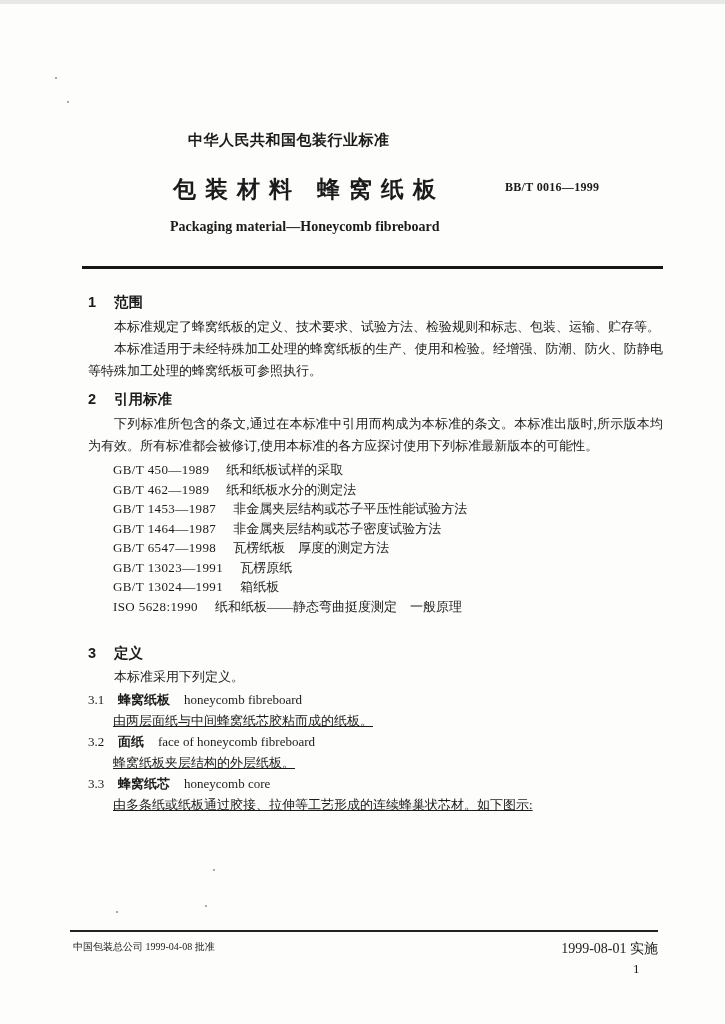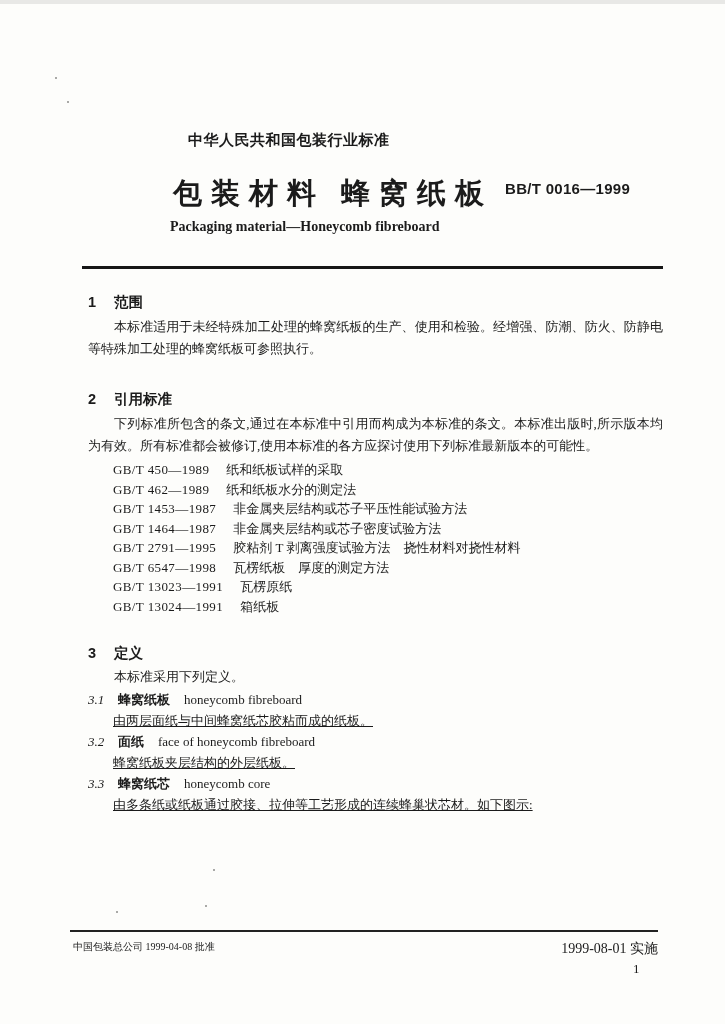--- a/index.html
+++ b/index.html
@@ -31,31 +31,31 @@
   .title-row {
     position: absolute;
     left: 173px;
     top: 170px;
     width: 540px;
     white-space: nowrap;
   }
   .title-cn {
     font-family: "Liberation Sans", "DejaVu Sans", sans-serif;
     font-weight: bold;
-    font-size: 29px;
+    font-size: 23px;
     letter-spacing: 9px;
   }
   .title-cn.part2 { margin-left: 12px; }
   .std-code {
     position: absolute;
     left: 332px;
     top: 6px;
-    font-family: Liberation Sans, sans-serif;
-    font-weight: bold;
-    font-size: 15px;
+    font-family: Liberation Serif, serif;
+    font-weight: bold;
+    font-size: 12px;
     letter-spacing: 0.3px;
   }
   .title-en {
     position: absolute;
     left: 170px;
     top: 215px;
     font-weight: bold;
     font-size: 14px;
     white-space: nowrap;
   }
@@ -88,21 +88,21 @@
     text-align: justify;
   }
   .ref-row {
     line-height: 19.5px;
     white-space: nowrap;
   }
   .ref-code { letter-spacing: 0.4px; }
   .ref-row .ref-title { margin-left: 17px; }
   .def-block { line-height: 21px; }
   .def-num-row { white-space: nowrap; }
-  .def-num { display: inline-block; min-width: 30px; font-style: italic; }
+  .def-num { display: inline-block; min-width: 30px; }
   .def-term { font-family: "Liberation Sans", "DejaVu Sans", sans-serif; font-weight: bold; }
   .def-en { margin-left: 14px; }
   .def-text { padding-left: 25px; text-decoration: underline; }
   
   .rule-bottom {
     position: absolute;
     left: 70px;
     top: 926px;
     width: 588px;
     height: 2px;
@@ -151,38 +151,39 @@
   </div>
 
   <div class="title-en">Packaging material—Honeycomb fibreboard</div>
 
   <div class="rule-top"></div>
 
   <div class="block sec-heading" style="top:290px">
     <span class="sec-num">1</span><span>范围</span>
   </div>
   <div class="block" style="top:312px">
+    <p class="para">本标准规定了蜂窝纸板的定义、技术要求、试验方法、检验规则和标志、包装、运输、贮存等。</p>
     <p class="para">本标准适用于未经特殊加工处理的蜂窝纸板的生产、使用和检验。经增强、防潮、防火、防静电等特殊加工处理的蜂窝纸板可参照执行。</p>
   </div>
 
   <div class="block sec-heading" style="top:387px">
     <span class="sec-num">2</span><span>引用标准</span>
   </div>
   <div class="block" style="top:409px">
     <p class="para">下列标准所包含的条文,通过在本标准中引用而构成为本标准的条文。本标准出版时,所示版本均为有效。所有标准都会被修订,使用本标准的各方应探讨使用下列标准最新版本的可能性。</p>
   </div>
   <div class="block" style="top:456px; left:113px; width:550px">
     <div class="ref-row"><span class="ref-code">GB/T 450—1989</span><span class="ref-title">纸和纸板试样的采取</span></div>
     <div class="ref-row"><span class="ref-code">GB/T 462—1989</span><span class="ref-title">纸和纸板水分的测定法</span></div>
     <div class="ref-row"><span class="ref-code">GB/T 1453—1987</span><span class="ref-title">非金属夹层结构或芯子平压性能试验方法</span></div>
     <div class="ref-row"><span class="ref-code">GB/T 1464—1987</span><span class="ref-title">非金属夹层结构或芯子密度试验方法</span></div>
-    <div class="ref-row"><span class="ref-code">GB/T 2791—1995</span><span class="ref-title">胶粘剂 T 剥离强度试验方法　挠性材料对挠性材料</span></div>
     <div class="ref-row"><span class="ref-code">GB/T 6547—1998</span><span class="ref-title">瓦楞纸板　厚度的测定方法</span></div>
     <div class="ref-row"><span class="ref-code">GB/T 13023—1991</span><span class="ref-title">瓦楞原纸</span></div>
     <div class="ref-row"><span class="ref-code">GB/T 13024—1991</span><span class="ref-title">箱纸板</span></div>
+    <div class="ref-row"><span class="ref-code">ISO 5628:1990</span><span class="ref-title">纸和纸板——静态弯曲挺度测定　一般原理</span></div>
   </div>
 
   <div class="block sec-heading" style="top:641px">
     <span class="sec-num">3</span><span>定义</span>
   </div>
   <div class="block" style="top:662px">
     <p class="para">本标准采用下列定义。</p>
   </div>
 
   <div class="block def-block" style="top:685px">

